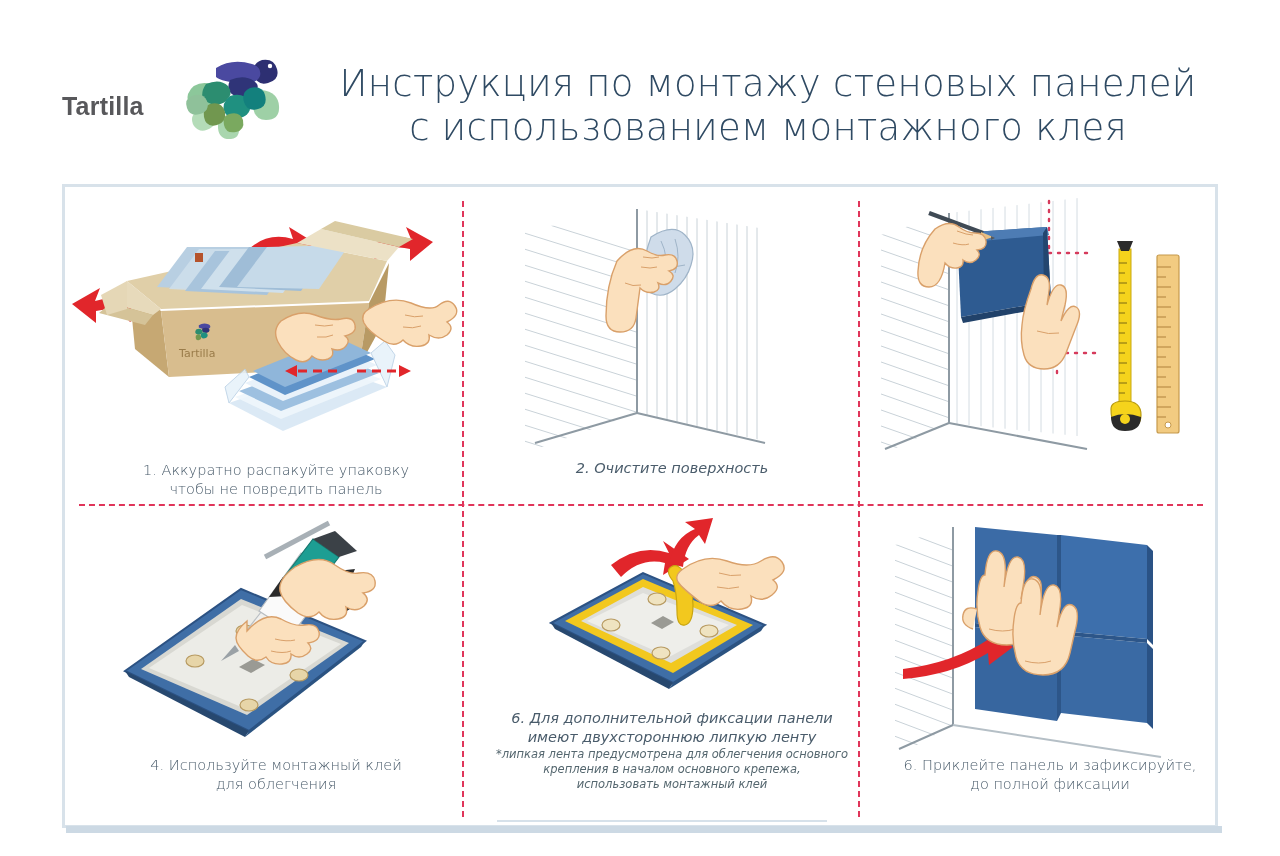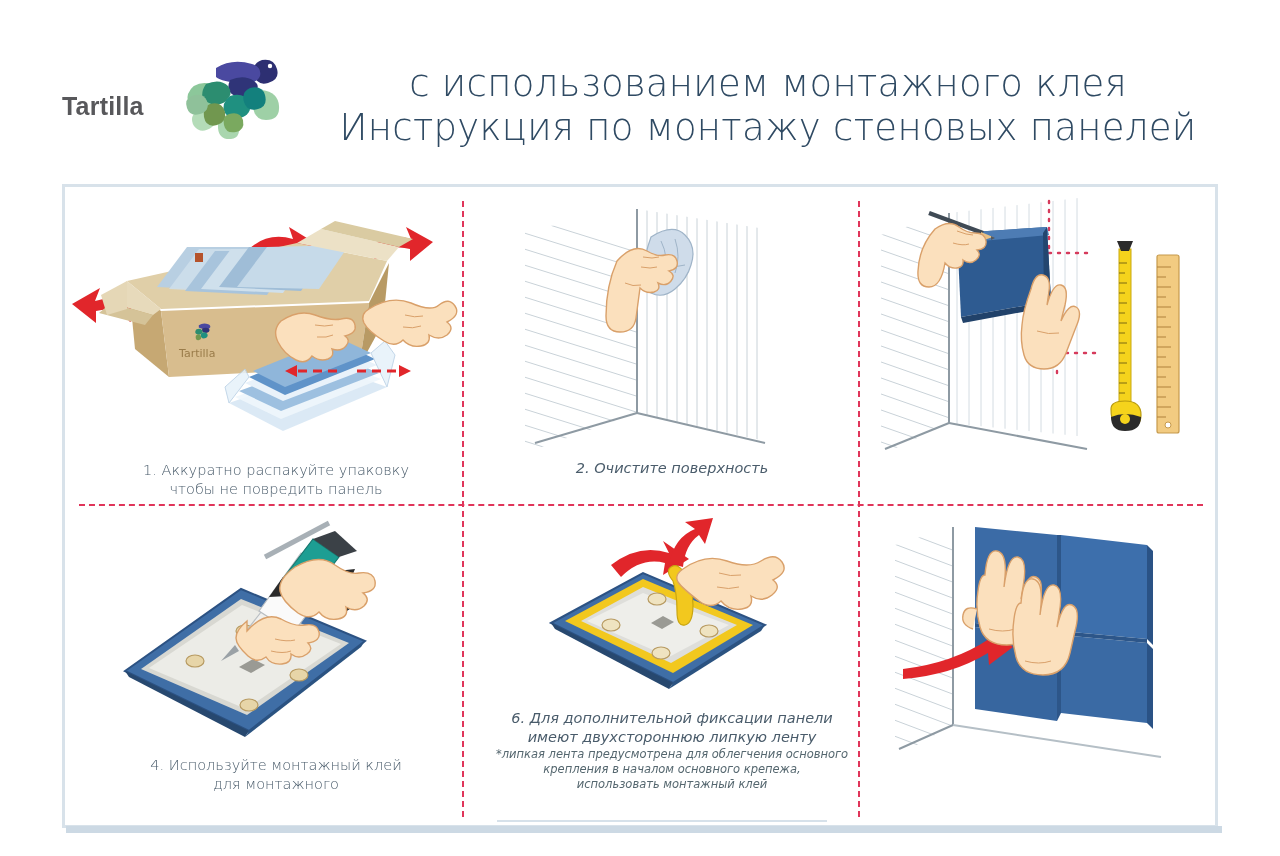--- a/index.html
+++ b/index.html
@@ -160,22 +160,22 @@
       <path d="M20 40 q14 -6 22 2 q6 8 -2 15 q-9 7 -19 1 q-9 -6 -1 -18 z" fill="#2c8d70"></path>
       <path d="M44 52 q14 -4 19 6 q4 10 -6 15 q-12 5 -18 -4 q-5 -9 5 -17 z" fill="#1f9080"></path>
       <path d="M64 44 q12 -3 15 7 q3 11 -7 14 q-11 3 -14 -7 q-3 -10 6 -14 z" fill="#13807d"></path>
       <path d="M24 60 q12 -3 15 8 q2 10 -8 13 q-11 3 -13 -8 q-2 -10 6 -13 z" fill="#71974f"></path>
       <path d="M43 70 q11 -3 14 6 q2 10 -7 12 q-10 2 -12 -7 q-2 -9 5 -11 z" fill="#7aa95f"></path>
       <path d="M6 52 q11 -4 15 5 q3 10 -7 13 q-10 3 -13 -6 q-3 -9 5 -12 z" fill="#8fc19a"></path>
     </svg>
   </div>
 
   <div id="title">
+    <span class="line">Инструкция по монтажу стеновых панелей</span>
     <span class="line">с использованием монтажного клея</span>
-    <span class="line">Инструкция по монтажу стеновых панелей</span>
   </div>
 </div>
 
 <div id="frame">
 
   <div class="divider-v" id="divider-v1"></div>
   <div class="divider-v" id="divider-v2"></div>
   <div class="divider-h" id="divider-h1"></div>
 
   <div class="cell col1 row1">
@@ -483,21 +483,21 @@
         </g>
         <g>
           <path d="M178 116 q18 -20 34 -12 q14 8 24 6 q12 -2 14 7 q2 9 -11 11 q6 6 -1 11 q-8 6 -16 0 q1 9 -9 10 q-11 1 -16 -7 q-9 7 -18 -1 q-12 -11 -12 -18 q0 -8 11 -17 z" fill="#fbe0bd" stroke="#d9a06a" stroke-width="1.4"></path>
           <path d="M206 124 q12 3 20 1" fill="none" stroke="#d9a06a" stroke-width="1"></path>
           <path d="M202 136 q12 3 20 0" fill="none" stroke="#d9a06a" stroke-width="1"></path>
         </g>
       </svg>
     </div>
     <div class="caption" style="top: 247px;">
       <span>4. Используйте монтажный клей</span><br>
-      <span>для монтажного</span>
+      <span>для облегчения</span>
     </div>
   </div>
 
   <div class="cell col2 row2">
     <div class="art" style="top:6px;">
       <svg width="392" height="190" viewBox="0 0 392 190">
 
         <path d="M146 50 q28 -22 58 -12 l-6 -12 26 18 -26 16 2 -12 q-24 -6 -44 14 z" fill="#e1262b"></path>
         <path d="M204 48 q6 -26 26 -34 l-10 -7 28 -4 -8 26 -6 -9 q-14 10 -16 32 z" fill="#e1262b"></path>
 
@@ -582,18 +582,22 @@
           <path d="M124 62 q2 -26 12 -24 q10 2 8 26 l-1 10 q4 -32 14 -30 q10 2 5 30 l-2 12 q6 -26 15 -22 q9 4 3 26 l-5 20 q-5 22 -27 22 q-22 0 -27 -18 q-5 -18 -2 -36 q2 -16 7 -16 z" fill="#fbe0bd" stroke="#d9a06a" stroke-width="1.4"></path>
           <path d="M116 96 q-12 -4 -14 6 q-2 10 10 14" fill="#fbe0bd" stroke="#d9a06a" stroke-width="1.4"></path>
           <path d="M128 116 q14 4 26 0" fill="none" stroke="#d9a06a" stroke-width="1"></path>
         </g>
         <g>
           <path d="M160 90 q2 -26 12 -24 q10 2 8 26 l-1 10 q4 -32 14 -30 q10 2 5 30 l-2 12 q6 -26 15 -22 q9 4 3 26 l-5 22 q-5 22 -27 22 q-22 0 -27 -18 q-5 -18 -2 -38 q2 -16 7 -16 z" fill="#fbe0bd" stroke="#d9a06a" stroke-width="1.4"></path>
           <path d="M164 148 q14 4 26 0" fill="none" stroke="#d9a06a" stroke-width="1"></path>
         </g>
       </svg>
     </div>
+    <div class="caption" style="top: 247px;">
+      <span>6. Приклейте панель и зафиксируйте,</span><br>
+      <span>до полной фиксации</span>
+    </div>
   </div>
 
   <div id="underline-5"></div>
 </div>
 
 <div id="frame-shadow"></div>
 
 </body></html>

